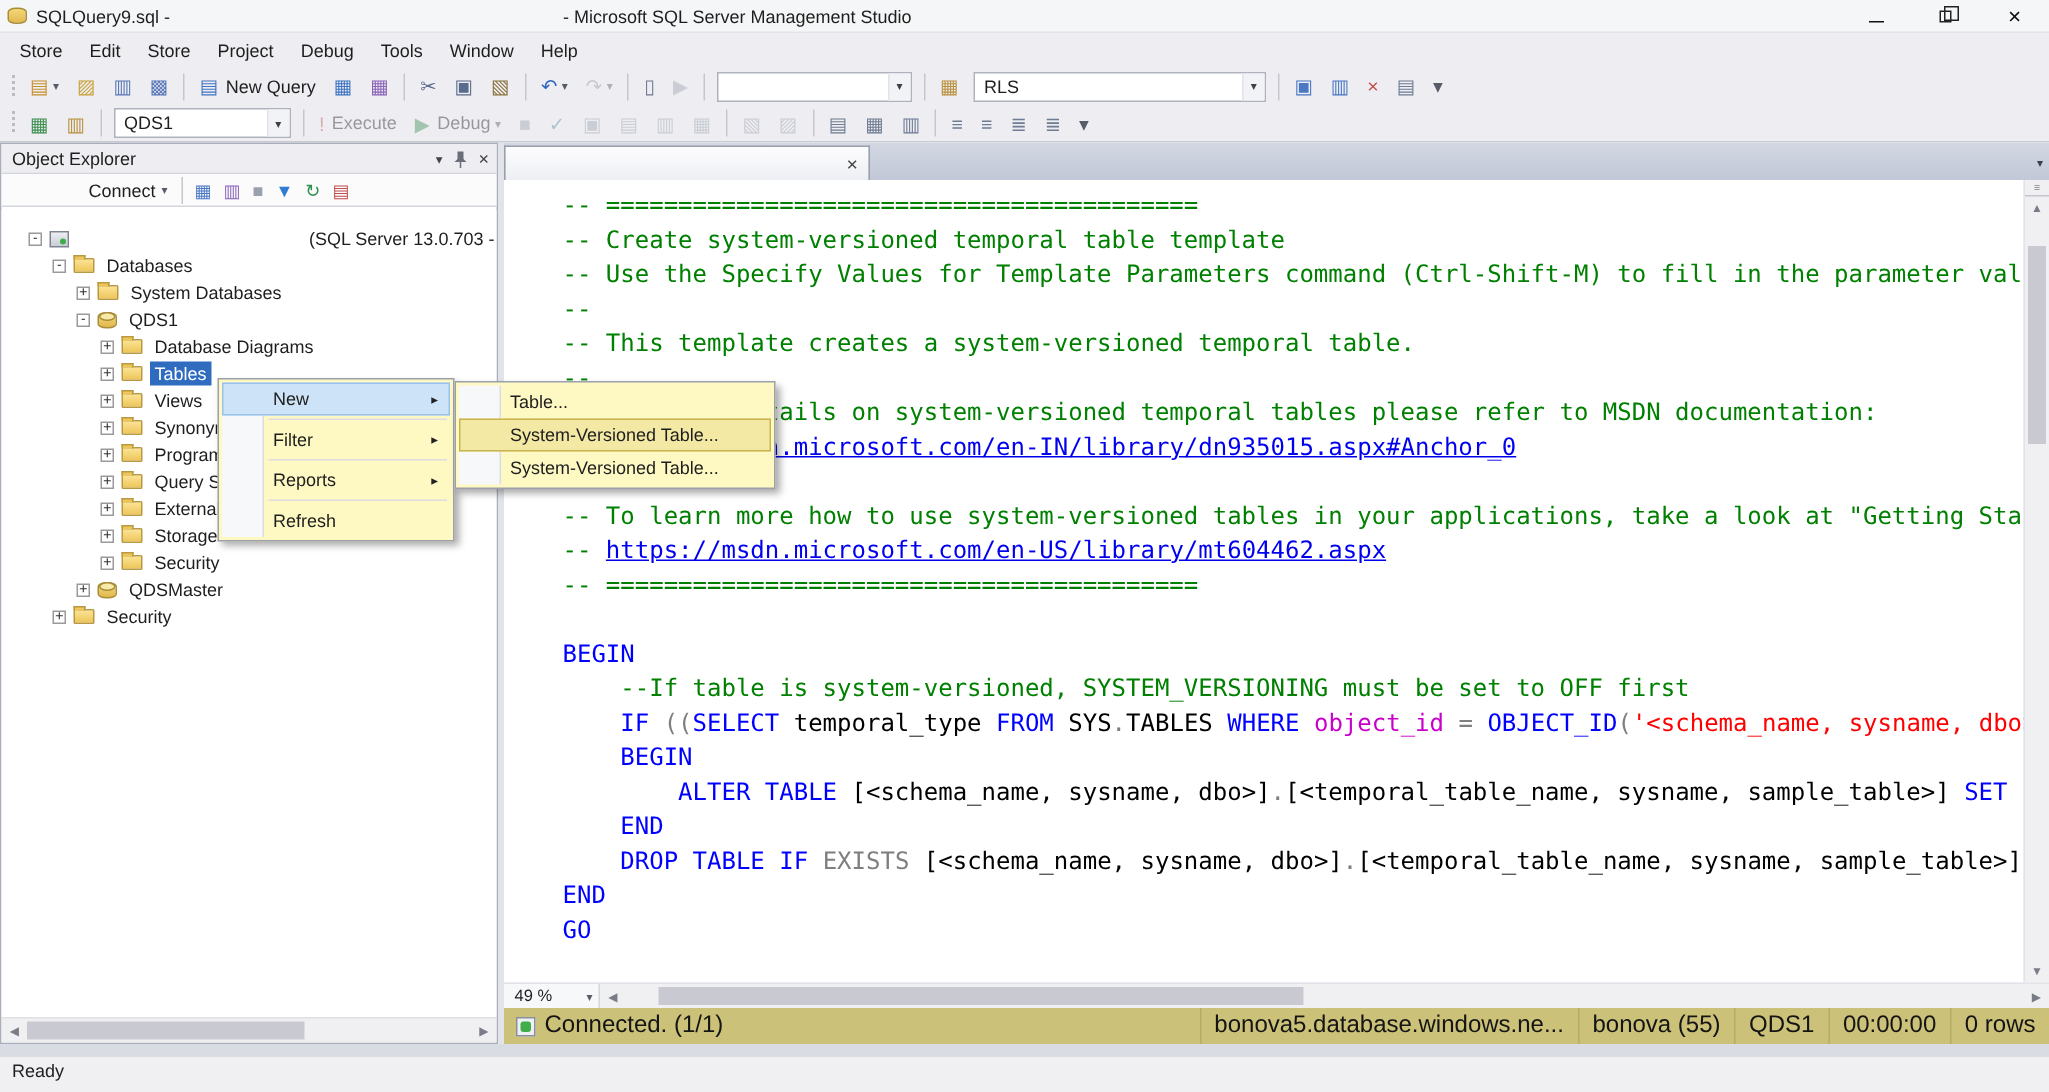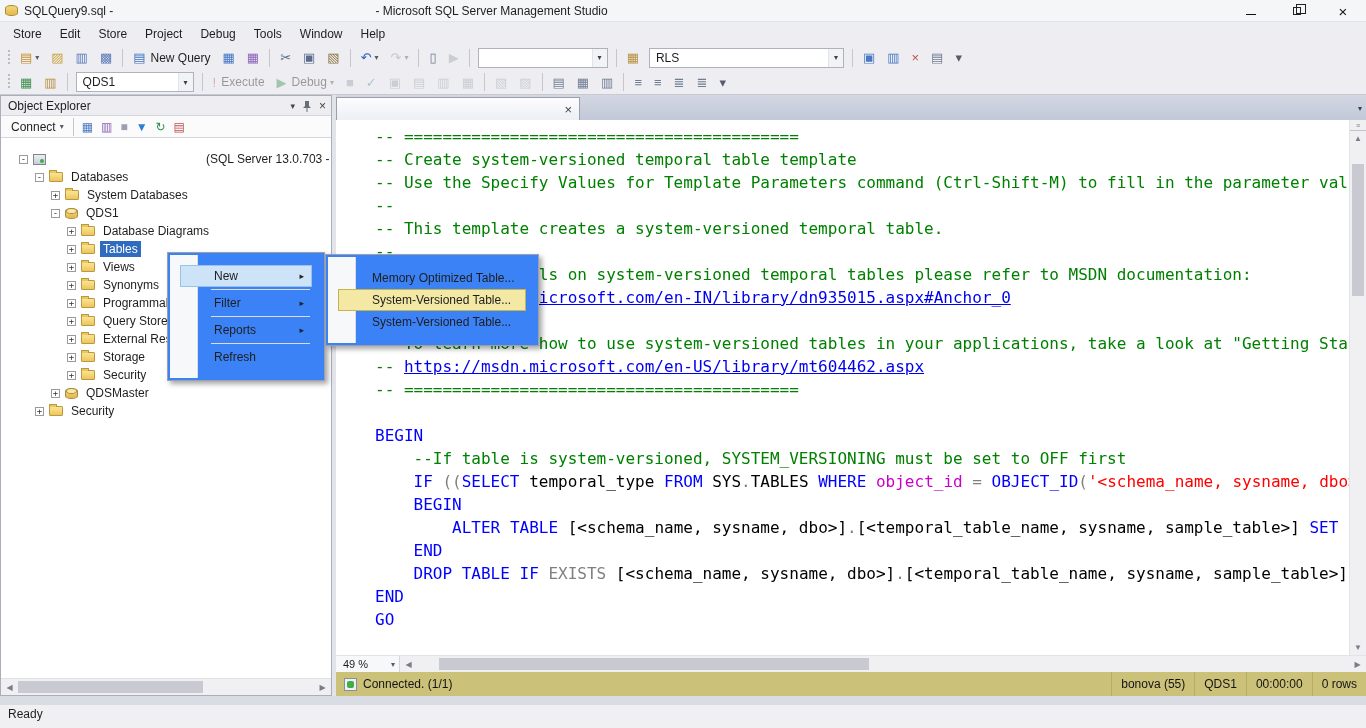--- a/index.html
+++ b/index.html
@@ -40,21 +40,21 @@
   .combo{height:20px;background:#fff;border:1px solid #aeb2bc;display:flex;align-items:center;margin:0 4px;padding-left:6px;flex:none;}
   .combo-val{flex:1;white-space:nowrap;overflow:hidden;}
   .combo-arrow{width:15px;height:100%;display:flex;align-items:center;justify-content:center;font-size:8px;color:#3c4049;border-left:1px solid #e2e4e9;background:#f2f3f6;flex:none;}
 
   
   #object-explorer{position:absolute;left:0;top:95px;width:332px;bottom:32px;background:#fff;border:1px solid #a9afba;}
   .oe-title{height:19px;background:#eeeef2;display:flex;align-items:center;padding:0 5px 0 7px;}
   .oe-title .spacer{flex:1;}
   .oe-title .t-ico{margin-left:7px;font-size:9px;color:#444;display:flex;align-items:center;}
   .oe-toolbar{height:23px;display:flex;align-items:center;padding:0 5px;border-bottom:1px solid #d4d6dc;background:#fbfbfc;border-top:1px solid #d4d6dc;}
-  .connect-btn{display:flex;align-items:center;padding:2px 5px;}
+  .connect-btn{display:flex;align-items:center;padding:2px 5px;margin-left:48px;}
   .connect-btn .dd{margin-left:4px;}
   .oe-ico{height:20px;display:flex;align-items:center;padding:0 4px;font-size:12px;}
   .oe-tree{position:absolute;top:44px;left:0;right:0;bottom:17px;overflow:hidden;padding-top:10px;background:#fff;}
   .tree-row{height:18px;display:flex;align-items:center;white-space:nowrap;}
   .expander{width:9px;height:9px;border:1px solid #9a9a9a;background:#fff;font-size:9px;line-height:7px;text-align:center;margin-right:5px;flex:none;color:#333;font-family:"DejaVu Sans Mono",monospace;}
   .ico{flex:none;margin-right:5px;position:relative;}
   .ico-folder{width:14px;height:10px;background:linear-gradient(#fbe395,#edc65a);border:1px solid #b99a43;border-radius:1px;}
   .ico-folder::before{content:"";position:absolute;left:-1px;top:-3px;width:6px;height:2px;background:#edc65a;border:1px solid #b99a43;border-bottom:none;}
   .ico-database{width:13px;height:11px;background:linear-gradient(#f3d879,#e3b84f);border:1px solid #a98d3b;border-radius:6px/3px;}
   .ico-database::before{content:"";position:absolute;left:0;right:0;top:-1px;height:4px;border-radius:50%;border:1px solid #a98d3b;background:#f8e9a8;}
@@ -92,33 +92,33 @@
   .vscroll{position:absolute;top:25px;right:0;width:17px;bottom:17px;background:#f0f0f2;border-left:1px solid #e2e3e8;}
   .vs-split{height:11px;border-bottom:1px solid #c4c5cc;display:flex;align-items:center;justify-content:center;font-size:7px;color:#7a7d87;}
   .vs-up,.vs-down{height:15px;display:flex;align-items:center;justify-content:center;font-size:8px;color:#7a7d87;}
   .vs-down{position:absolute;bottom:0;left:0;right:0;}
   .vs-thumb{position:absolute;left:2px;right:2px;top:44px;height:132px;background:#c9cad1;}
   .editor-bottom{position:absolute;left:0;right:0;bottom:0;height:17px;background:#f0f0f2;display:flex;border-top:1px solid #e2e3e8;}
   .zoom-combo{width:64px;display:flex;align-items:center;padding:0 4px 0 7px;background:#f7f8fa;border-right:1px solid #d4d6dc;font-size:11px;flex:none;}
   .zoom-combo .dd{margin-left:auto;}
 
   
-  #statusbar{position:absolute;left:336px;right:0;bottom:32px;height:24px;background:#ccc178;display:flex;align-items:stretch;font-size:12px;color:#141414;}
+  #statusbar{position:absolute;left:336px;right:0;bottom:32px;height:24px;background:#ccc178;display:flex;align-items:stretch;font-size:16px;color:#141414;}
   .sbar-left{display:flex;align-items:center;padding:0 8px;gap:6px;}
   .conn-icon{width:13px;height:13px;background:#eef1f4;border:1px solid #8a8f9a;position:relative;flex:none;}
   .conn-icon::after{content:"";position:absolute;left:2px;top:2px;width:7px;height:7px;background:#3fae49;border-radius:2px;}
   .sbar-spacer{flex:1;}
   .sbar-cell{padding:0 9px;display:flex;align-items:center;border-left:1px solid #b7ac66;white-space:nowrap;}
 
   
   #footer{position:absolute;left:0;right:0;bottom:0;height:32px;background:linear-gradient(#d9dce3 0,#d9dce3 9px,#f0f0f3 9px);}
   #footer .ready{position:absolute;left:8px;bottom:7px;}
 
   
-  .ctx{position:absolute;background:#3b82f6;border:1px solid #9ba0aa;box-shadow:3px 3px 5px rgba(0,0,0,.35);padding:12px;z-index:50;margin-left:22px;}
+  .ctx{position:absolute;background:#fef9c3;border:1px solid #9ba0aa;box-shadow:3px 3px 5px rgba(0,0,0,.35);padding:2px;z-index:50;}
   .ctx::before{content:"";position:absolute;left:2px;top:2px;bottom:2px;width:27px;background:#f7f8f9;border-right:1px solid #dcdce2;}
   #context-menu{left:145px;top:252px;width:158px;}
   #context-submenu{left:303px;top:254px;width:214px;}
   .cm-item{position:relative;height:22px;display:flex;align-items:center;padding-left:33px;padding-right:7px;border:1px solid rgba(0,0,0,0);}
   .cm-item .arrow{margin-left:auto;font-size:9px;color:#222;}
   .cm-item.hl-blue{background:#cde3f7;border:1px solid #9ac1ea;}
   .cm-item.hl-gold{background:#f3e9a4;border:1px solid #c8b44e;}
   .cm-sep{height:1px;background:#dcdce2;margin:2px 2px 2px 31px;position:relative;}
 </style>
 </head>
@@ -472,20 +472,21 @@
   </div>
 </div>
 
 <div id="statusbar">
   <div class="sbar-left">
     <span class="conn-icon"></span>
     <span>Connected. (1/1)</span>
   </div>
   <div class="sbar-spacer"></div>
   <div id="status-cells" style="display:flex;align-items:stretch;">
+      <div class="sbar-cell">bonova5.database.windows.ne...</div>
       <div class="sbar-cell">bonova (55)</div>
       <div class="sbar-cell">QDS1</div>
       <div class="sbar-cell">00:00:00</div>
       <div class="sbar-cell">0 rows</div>
     </div>
 </div>
 
 <div id="footer">
   <span class="ready">Ready</span>
 </div>
@@ -505,21 +506,21 @@
       <span>Reports</span>
       <span class="arrow">▸</span>
     </div>
     <div class="cm-sep"></div>
     <div class="cm-item">
       <span>Refresh</span>
     </div>
   </div>
 <div id="context-submenu" class="ctx">
     <div class="cm-item">
-      <span>Memory Optimized Table...</span>
+      <span>Table...</span>
     </div>
     <div class="cm-item hl-gold">
       <span>System-Versioned Table...</span>
     </div>
     <div class="cm-item">
       <span>System-Versioned Table...</span>
     </div>
   </div>
 
 </body></html>

